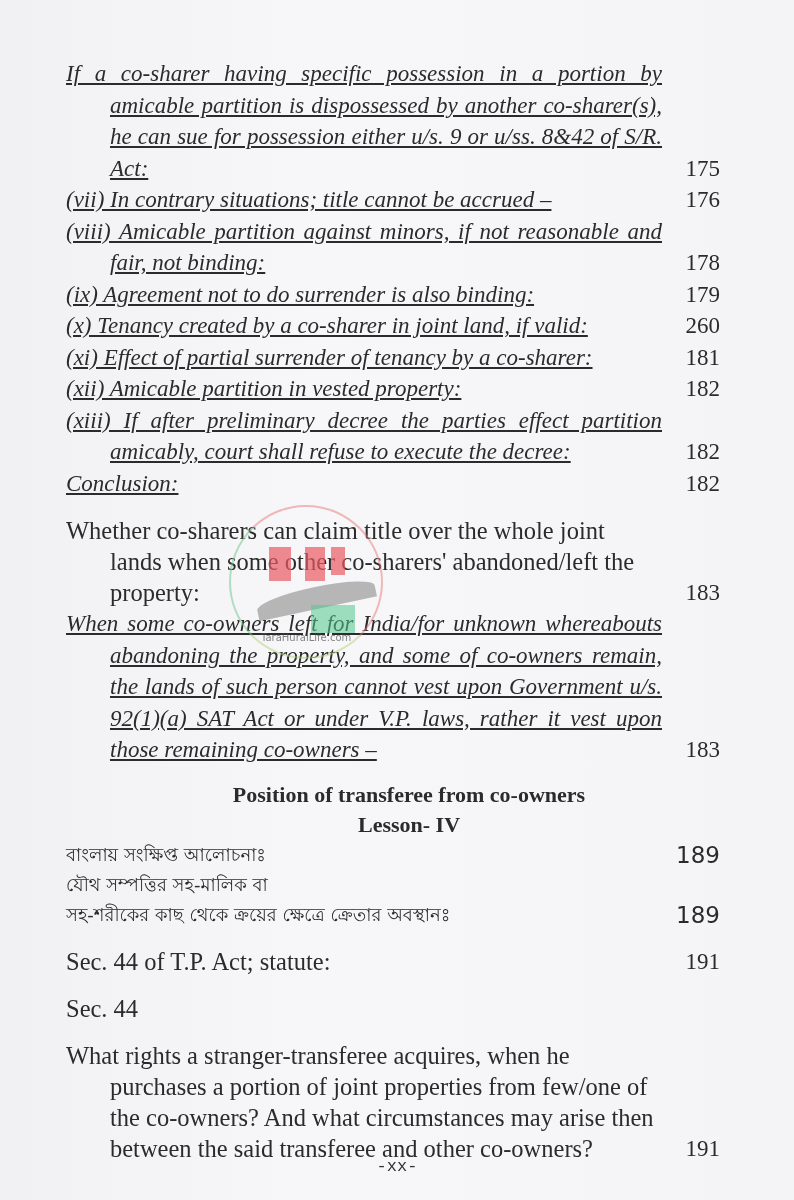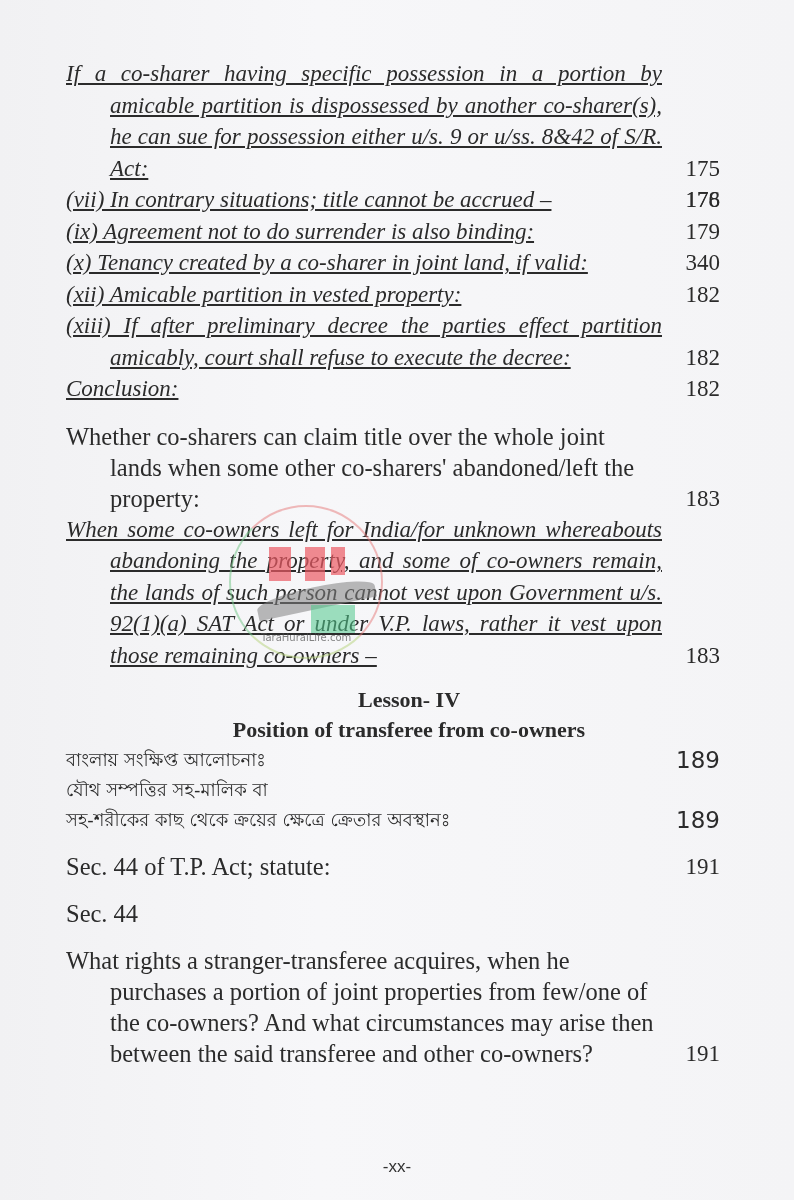--- a/index.html
+++ b/index.html
@@ -29,21 +29,21 @@
   .entry.bengali { font-size: 18px; line-height: 30px; font-family: "DejaVu Sans", sans-serif; }
   .heading {
     text-align: center; font-weight: bold; font-size: 22px; line-height: 30px;
     font-family: "Liberation Serif", "DejaVu Serif", serif; padding-left: 20px;
   }
   .heading.sub { font-size: 22px; }
   .spacer { height: 14px; }
   .footer {
     position: absolute; left: 0; width: 794px; top: 1157px;
     text-align: center; font-size: 17px;
-    font-family: Liberation Sans, sans-serif; color: #333;
+    font-family: Liberation Mono, monospace; color: #333;
   }
   .watermark {
     position: absolute; left: 229px; top: 505px; width: 150px; height: 150px;
     border-radius: 50%; border: 2px solid rgba(230,120,120,0.5);
     border-left-color: rgba(120,200,140,0.55); border-bottom-color: rgba(180,210,120,0.5);
     pointer-events: none;
   }
   .wm-red1 { position:absolute; left:38px; top:40px; width:22px; height:34px; background:rgba(235,90,100,0.7); }
   .wm-red2 { position:absolute; left:74px; top:40px; width:20px; height:34px; background:rgba(235,90,100,0.7); }
   .wm-red3 { position:absolute; left:100px; top:40px; width:14px; height:28px; background:rgba(235,90,100,0.7); }
@@ -57,29 +57,34 @@
 <div class="page">
   <div class="entry italic">
       <span class="text">If a co-sharer having specific possession in a portion by amicable partition is dispossessed by another co-sharer(s), he can sue for possession either u/s. 9 or u/ss. 8&amp;42 of S/R. Act:</span>
       <span class="pg">175</span>
     </div>
   <div class="entry italic">
       <span class="text">(vii) In contrary situations; title cannot be accrued –</span>
       <span class="pg">176</span>
     </div>
   <div class="entry italic">
+      <span class="text">(viii) Amicable partition against minors, if not reasonable and fair, not binding:</span>
       <span class="pg">178</span>
     </div>
   <div class="entry italic">
       <span class="text">(ix) Agreement not to do surrender is also binding:</span>
       <span class="pg">179</span>
     </div>
   <div class="entry italic">
       <span class="text">(x) Tenancy created by a co-sharer in joint land, if valid:</span>
-      <span class="pg">340</span>
+      <span class="pg">260</span>
+    </div>
+  <div class="entry italic">
+      <span class="text">(xi) Effect of partial surrender of tenancy by a co-sharer:</span>
+      <span class="pg">181</span>
     </div>
   <div class="entry italic">
       <span class="text">(xii) Amicable partition in vested property:</span>
       <span class="pg">182</span>
     </div>
   <div class="entry italic">
       <span class="text">(xiii) If after preliminary decree the parties effect partition amicably, court shall refuse to execute the decree:</span>
       <span class="pg">182</span>
     </div>
   <div class="entry italic">
@@ -90,22 +95,22 @@
   <div class="entry upright">
       <span class="text">Whether co-sharers can claim title over the whole joint lands when some other co-sharers' abandoned/left the property:</span>
       <span class="pg">183</span>
     </div>
   <div class="entry italic">
       <span class="text">When some co-owners left for India/for unknown whereabouts abandoning the property, and some of co-owners remain, the lands of such person cannot vest upon Government u/s. 92(1)(a) SAT Act or under V.P. laws, rather it vest upon those remaining co-owners –</span>
       <span class="pg">183</span>
     </div>
 
   <div class="spacer"></div>
+  <div class="heading sub">Position of transferee from co-owners</div>
   <div class="heading">Lesson- IV</div>
-  <div class="heading sub">Position of transferee from co-owners</div>
 
   <div class="entry bengali">
       <span class="text">বাংলায় সংক্ষিপ্ত আলোচনাঃ</span>
       <span class="pg">189</span>
     </div>
   <div class="entry bengali">
       <span class="text">যৌথ সম্পত্তির সহ-মালিক বা</span>
       <span class="pg"></span>
     </div>
   <div class="entry bengali">

